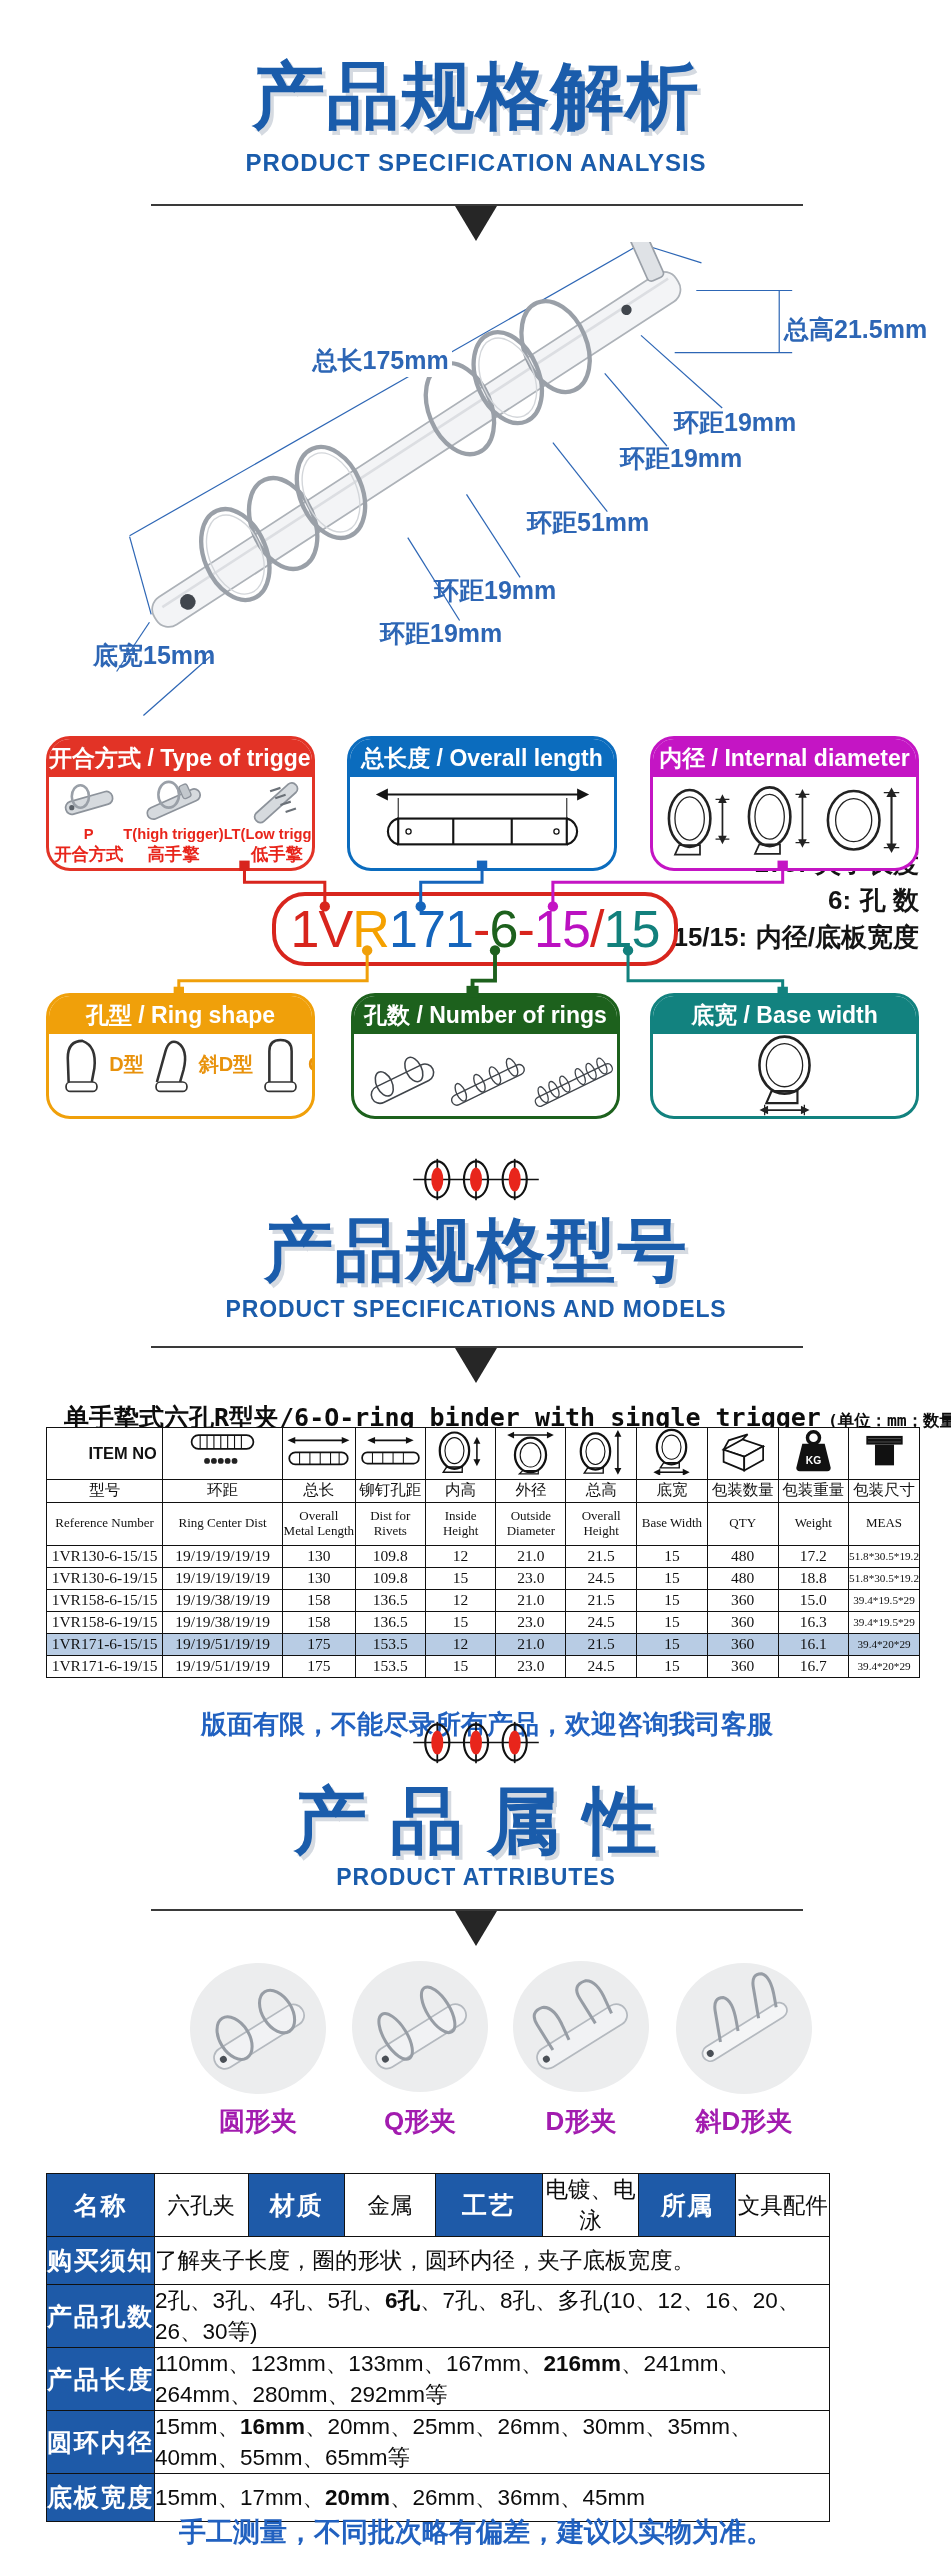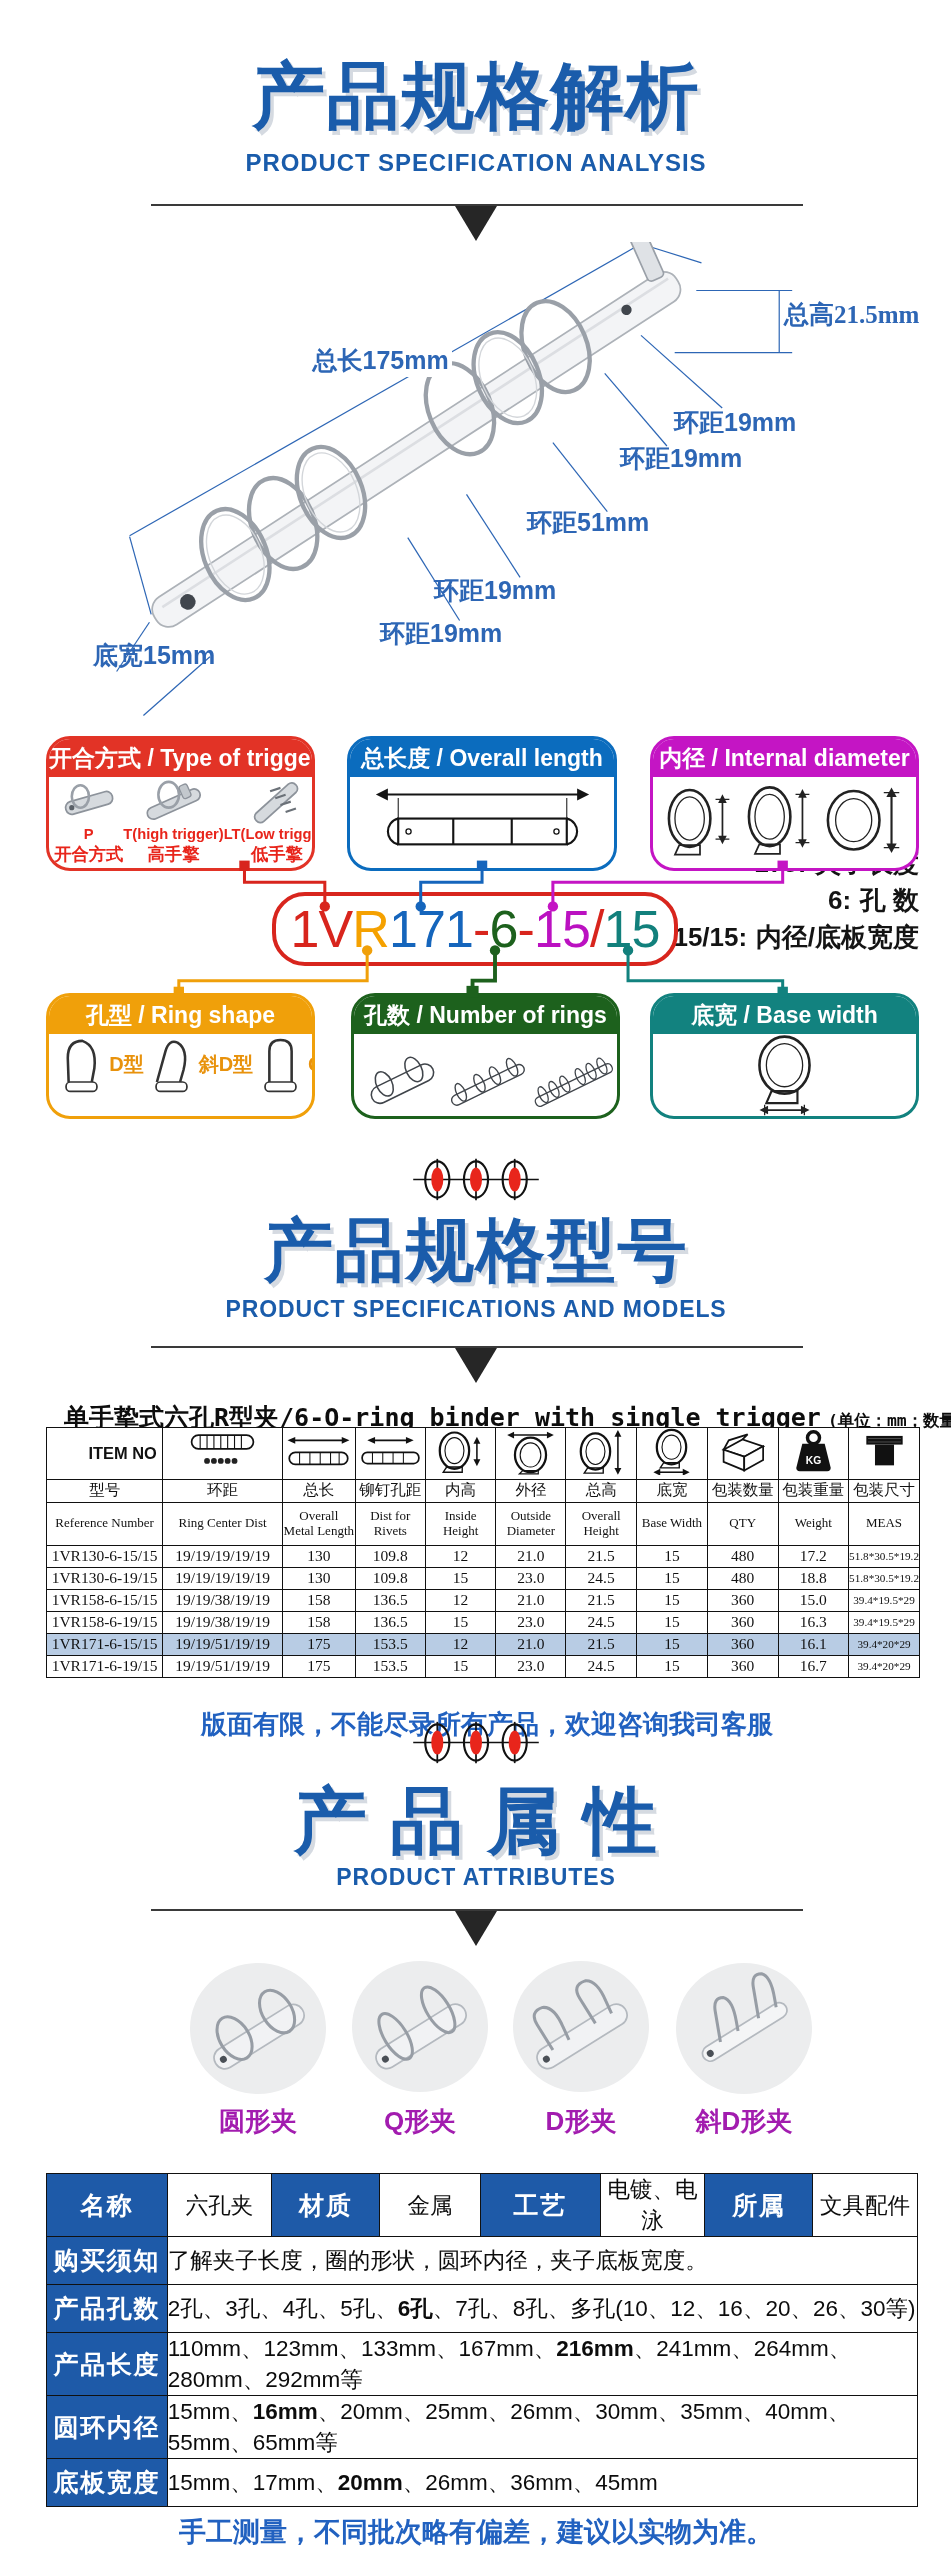--- a/index.html
+++ b/index.html
@@ -53,21 +53,21 @@
   table.spec tbody td{height:21px;font-size:15.5px;}
   table.spec tbody td:last-child{font-size:11.2px;}
   table.spec tbody tr.hl{background:#b8cce4;}
   .itemno{font-family:"Liberation Sans",sans-serif;font-weight:bold;font-size:16.4px;margin-left:36px;}
   .note-blue{position:absolute;color:#2161c0;font-weight:bold;font-size:26px;white-space:nowrap;}
   
   .rtype-fig{position:absolute;width:136px;height:131px;border-radius:50%;background:#ecedee;
              display:flex;align-items:center;justify-content:center;}
   .rtype-label{position:absolute;width:136px;text-align:center;font-size:26px;font-weight:bold;color:#a21caf;white-space:nowrap;}
   
-  table.attr{position:absolute;left:46px;top:2173px;width:872px;border-collapse:collapse;
+  table.attr{position:absolute;left:46px;top:2173px;width:784px;border-collapse:collapse;
              border:1.7px solid #111;}
   table.attr th,table.attr td{border:0.9px solid #111;height:48px;vertical-align:middle;padding:0;box-sizing:border-box;}
   table.attr th{background:#1e5aa8;color:#fff;font-weight:bold;font-size:25px;letter-spacing:1.7px;text-align:center;}
   table.attr td{font-size:22.5px;color:#0c0c0c;text-align:center;}
   table.attr td.left{text-align:left;}
   .pad20{padding-left:17.3px;}
   .pad40{padding-left:38px;}
   table.attr b{font-weight:bold;}
 </style>
 </head>
@@ -116,21 +116,21 @@
           <ellipse cx="560" cy="-12" rx="36" ry="55" transform="rotate(10 560 -12)"></ellipse>
         </g>
         <g fill="none" stroke="#d3d6da" stroke-width="1.6">
           <ellipse cx="118" cy="-12" rx="30" ry="48" transform="rotate(10 118 -12)"></ellipse>
           <ellipse cx="250" cy="-12" rx="30" ry="48" transform="rotate(10 250 -12)"></ellipse>
           <ellipse cx="494" cy="-12" rx="30" ry="48" transform="rotate(10 494 -12)"></ellipse>
         </g>
       </g>
     </svg>
     <div class="dim bg" style="left:309px;top:102px;">总长175mm</div>
-    <div class="dim" style="left:784px;top:56px;font-family:Liberation Serif, serif;">总高21.5mm</div>
+    <div class="dim" style="left:784px;top:71px;">总高21.5mm</div>
     <div class="dim" style="left:674px;top:164px;">环距19mm</div>
     <div class="dim" style="left:620px;top:200px;">环距19mm</div>
     <div class="dim" style="left:527px;top:264px;">环距51mm</div>
     <div class="dim" style="left:434px;top:332px;">环距19mm</div>
     <div class="dim" style="left:380px;top:375px;">环距19mm</div>
     <div class="dim" style="left:93px;top:397px;">底宽15mm</div>
     <div class="legend">
       <div class="lg-line"><span class="lg-code">V:</span><span>单手擎式孔夹</span></div>
       <div class="lg-line"><span class="lg-code">R:</span><span>孔型为圆形</span></div>
       <div class="lg-line"><span class="lg-code">175:</span><span>夹子长度</span></div>

